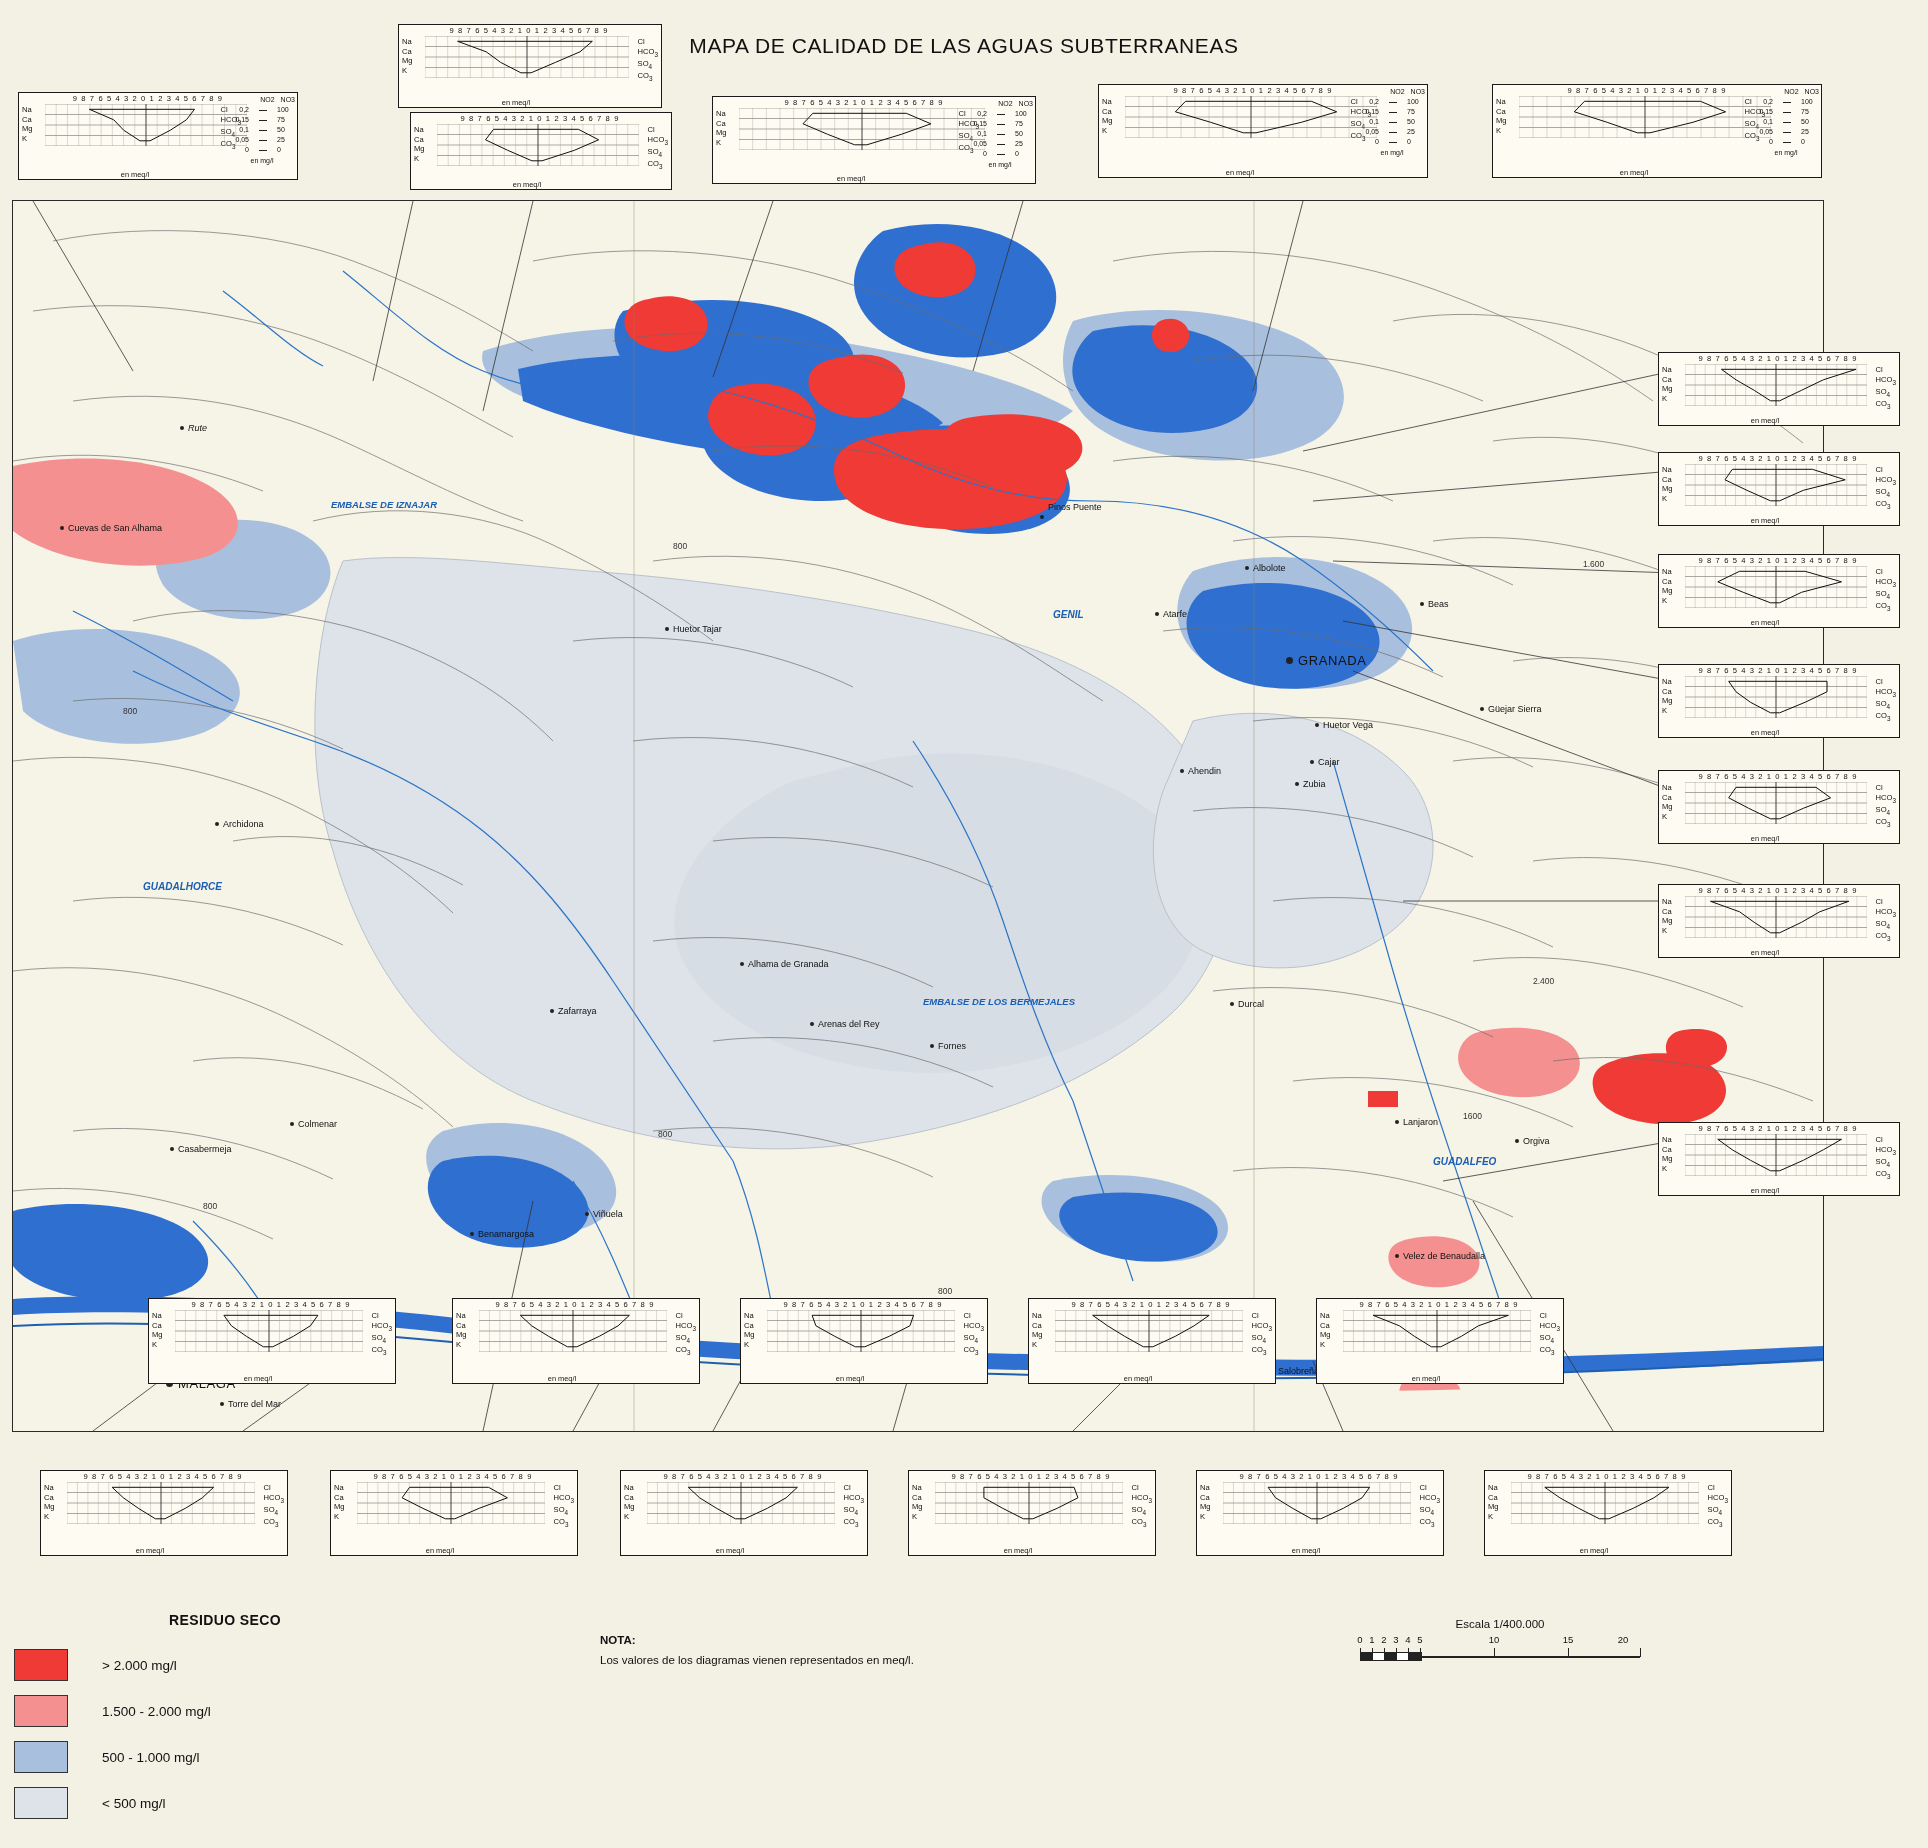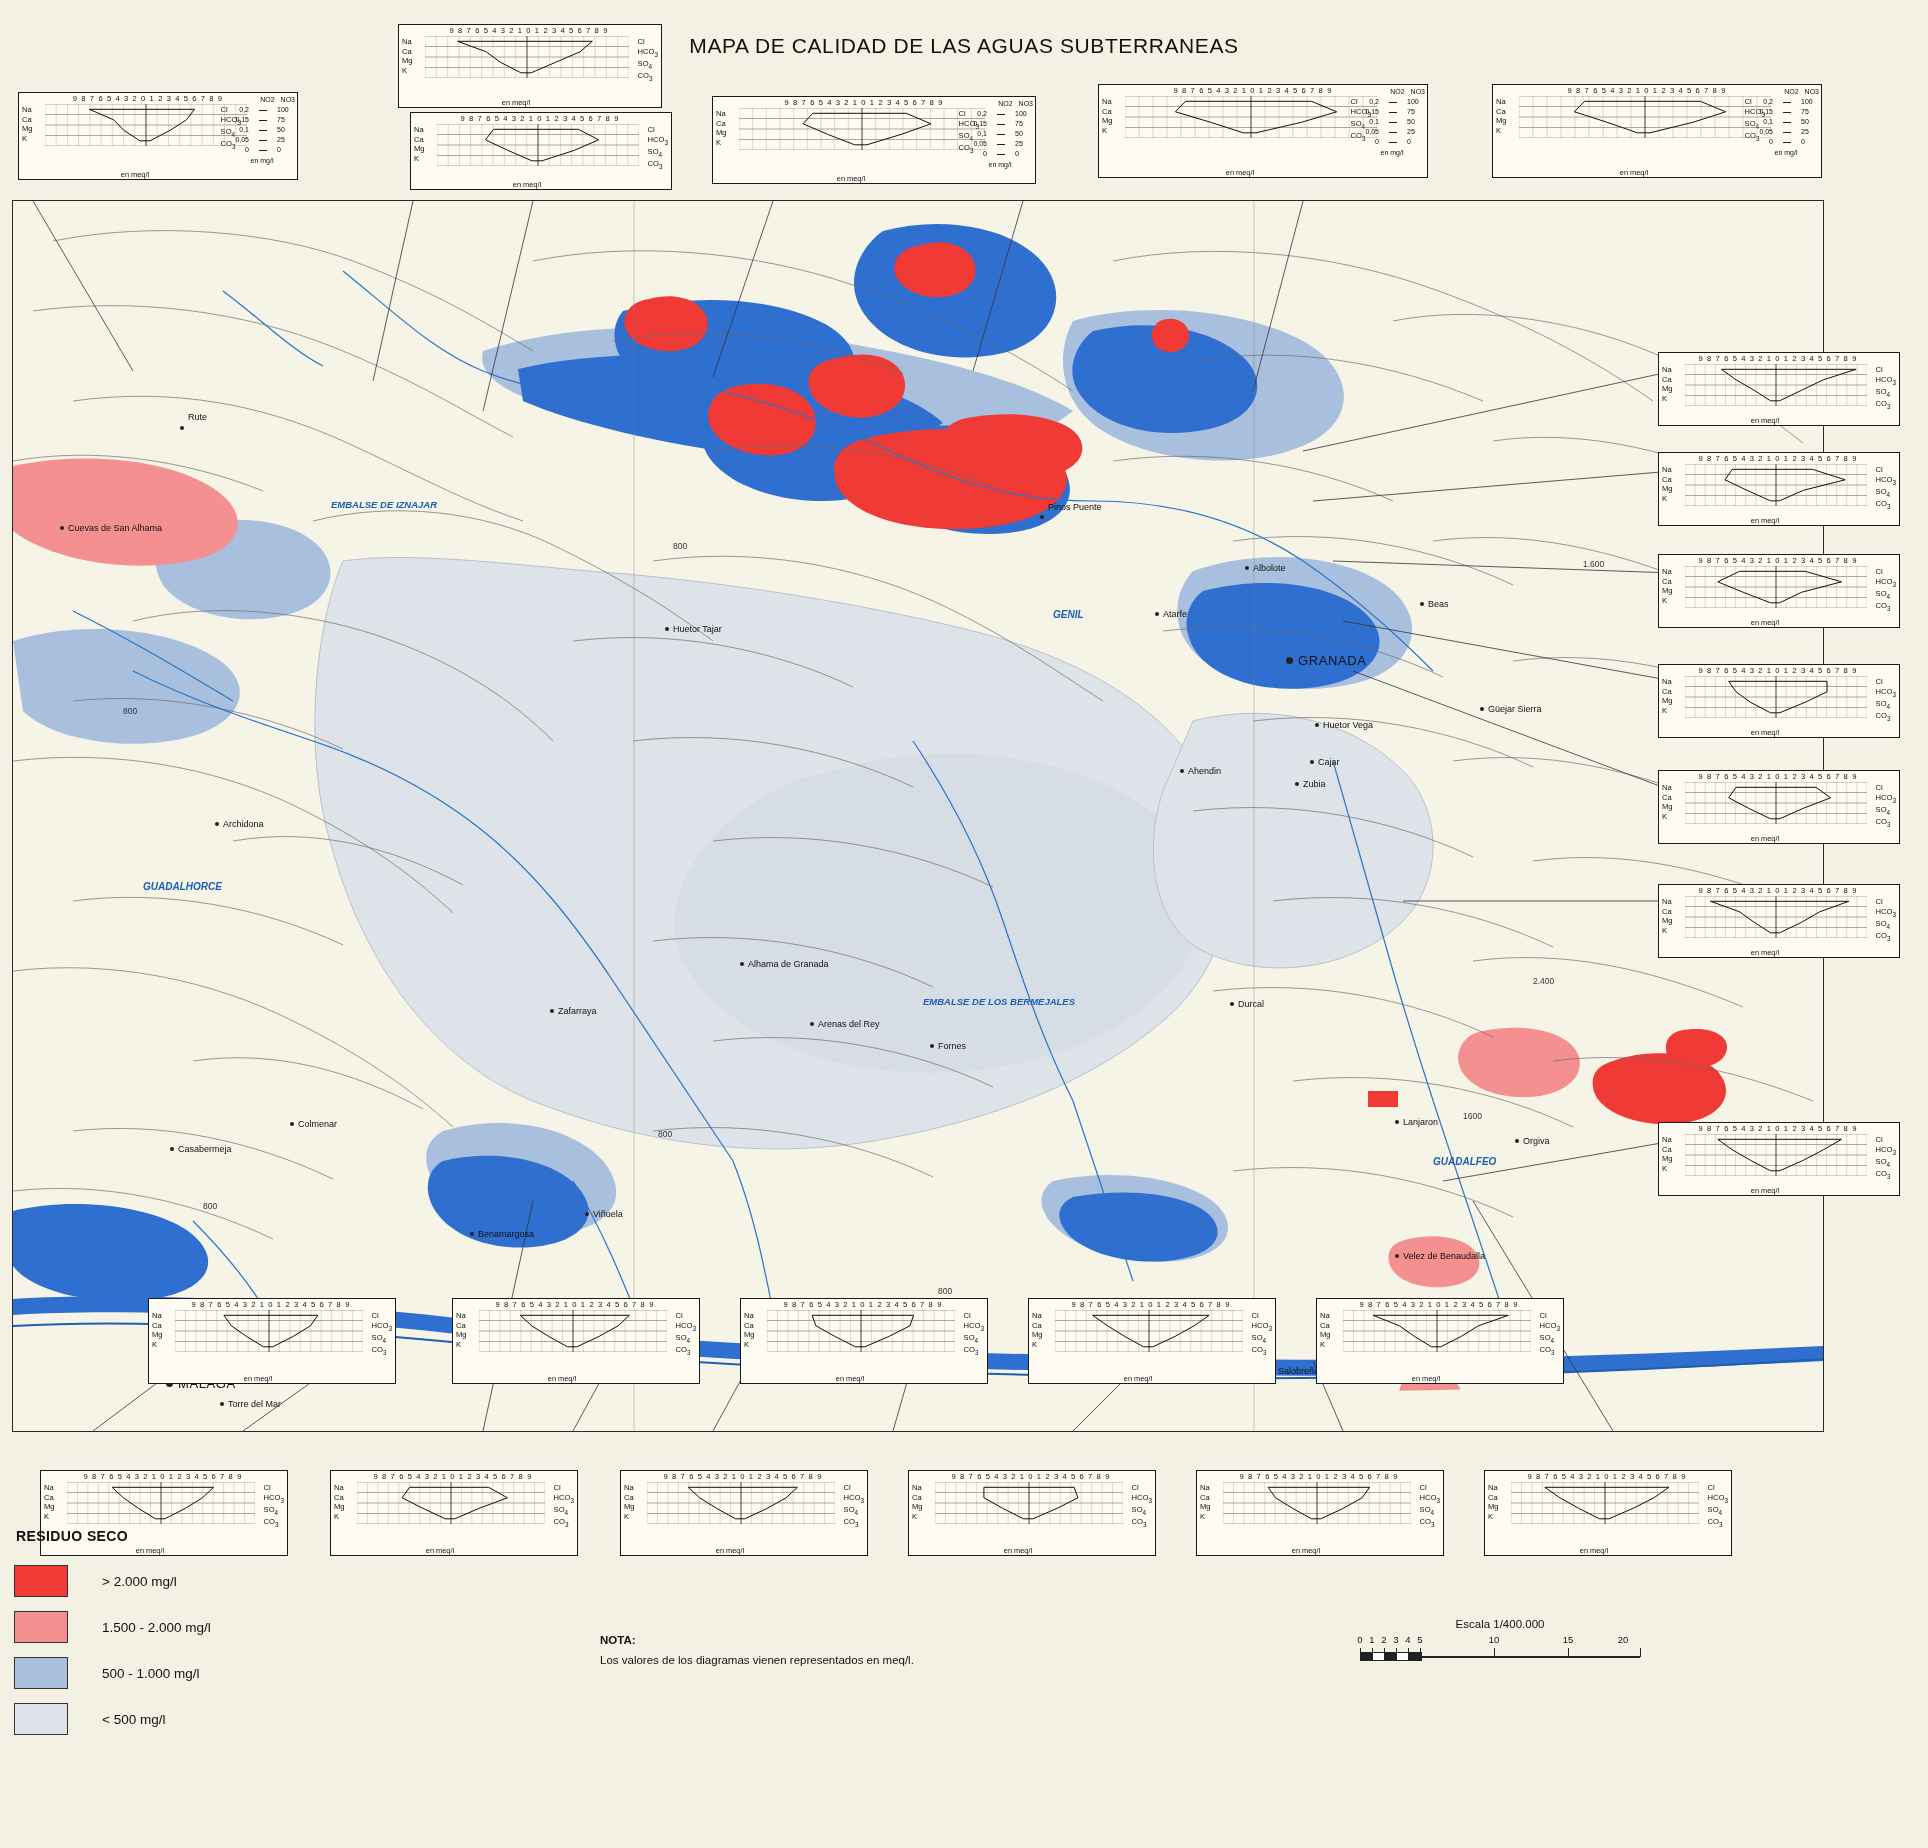--- a/index.html
+++ b/index.html
@@ -45,21 +45,21 @@
   }
   .stiff svg{position:absolute;left:26px;top:11px;}
   .stiff .units{
     position:absolute;bottom:1px;left:0;right:0;text-align:center;font-size:7.4px;
   }
   
   .nitrate{
     position:absolute;right:2px;top:2px;font-size:7px;line-height:10px;text-align:right;
   }
   
-  #legend{position:absolute;left:14px;top:1528px;width:420px;}
+  #legend{position:absolute;left:14px;top:1612px;width:420px;text-align:center;}
   #legend h3{font-size:14px;margin:0 0 14px 2px;font-weight:bold;letter-spacing:.4px;}
   .legend-row{display:flex;align-items:center;height:46px;}
   .legend-swatch{width:52px;height:30px;border:1px solid #333;margin-right:34px;}
   .legend-label{font-size:13.5px;}
   
   #nota{position:absolute;left:600px;top:1634px;font-size:11.5px;}
   #nota .nota-title{font-weight:bold;margin-bottom:8px;}
   
   #scalebar{position:absolute;left:1350px;top:1618px;width:300px;text-align:center;font-size:11.5px;}
   #scalebar .sb-graphic{margin-top:14px;position:relative;height:26px;}
@@ -278,21 +278,21 @@
   
   <div class="paper-fold" style="left:620px"></div>
   <div class="paper-fold" style="left:1240px"></div>
 
   <div id="map-labels">
       <div class="town-dot" style="left: 1273px; top: 456px; width: 7px; height: 7px;"></div>
       <div class="city-lbl" style="left: 1285px; top: 452px;">GRANADA</div>
       <div class="town-dot" style="left: 153px; top: 1179px; width: 7px; height: 7px;"></div>
       <div class="city-lbl" style="left: 165px; top: 1175px;">MALAGA</div>
       <div class="town-dot" style="left: 167px; top: 225px;"></div>
-      <div class="town-lbl" style="left: 175px; top: 211px;">Rute</div>
+      <div class="town-lbl" style="left: 175px; top: 222px; font-style: italic;">Rute</div>
       <div class="town-dot" style="left: 47px; top: 325px;"></div>
       <div class="town-lbl" style="left: 55px; top: 322px;">Cuevas de San Alhama</div>
       <div class="town-dot" style="left: 1752px; top: 289px;"></div>
       <div class="town-lbl" style="left: 1760px; top: 286px;">Marchal</div>
       <div class="town-dot" style="left: 1027px; top: 314px;"></div>
       <div class="town-lbl" style="left: 1035px; top: 301px;">Pinos Puente</div>
       <div class="town-dot" style="left: 1232px; top: 365px;"></div>
       <div class="town-lbl" style="left: 1240px; top: 362px;">Albolote</div>
       <div class="town-dot" style="left: 1407px; top: 401px;"></div>
       <div class="town-lbl" style="left: 1415px; top: 398px;">Beas</div>

